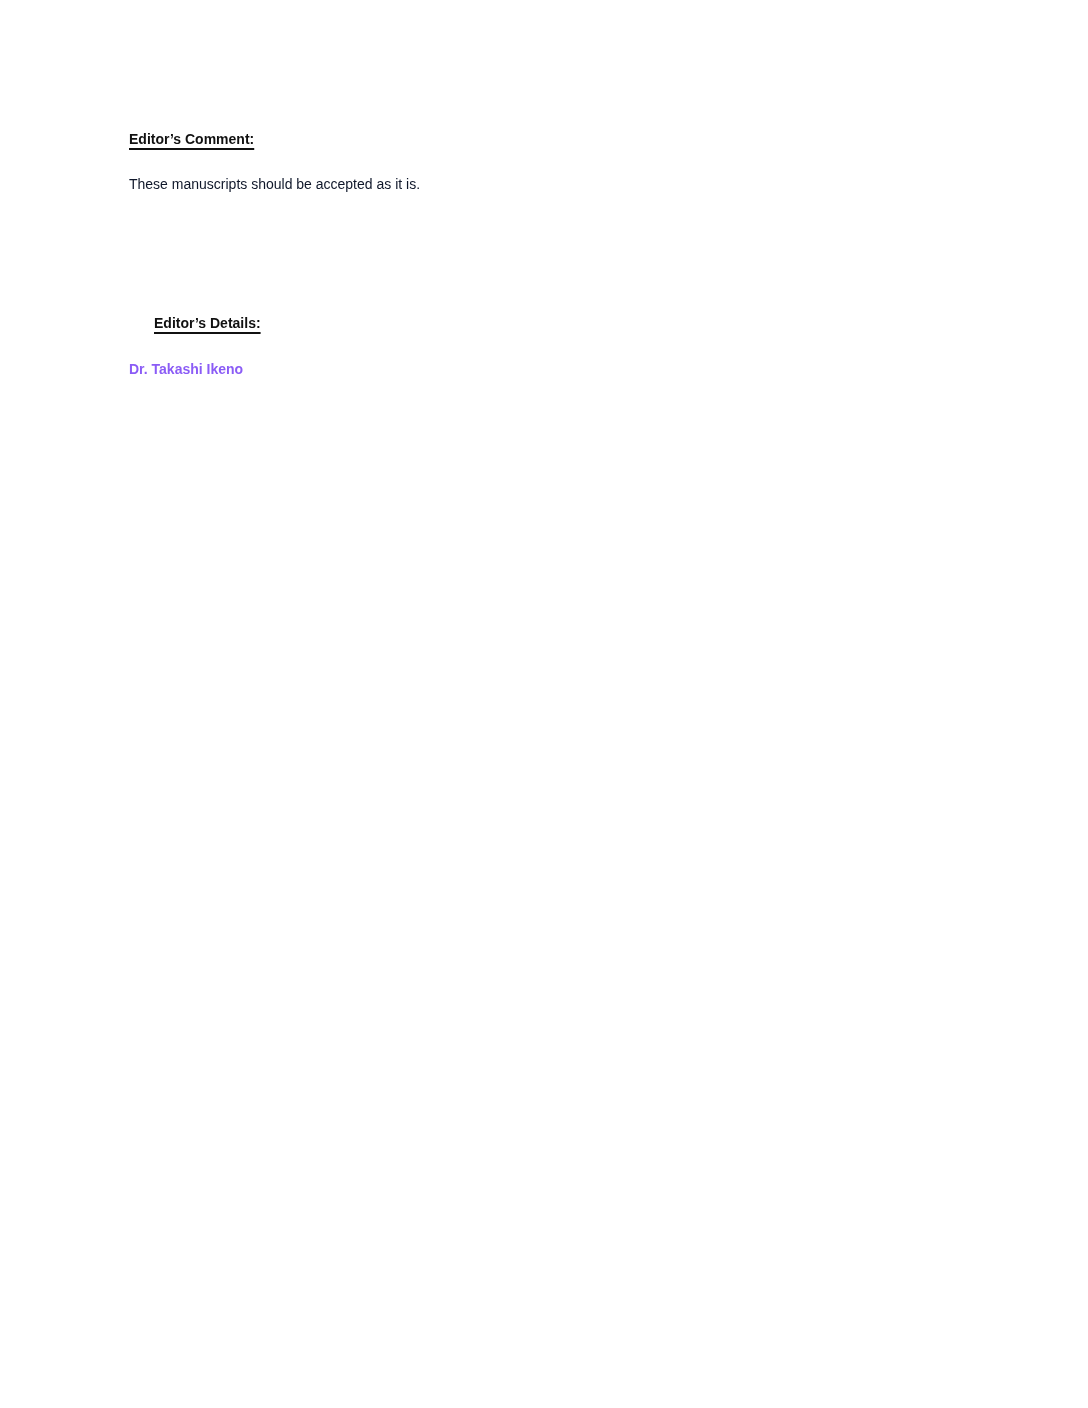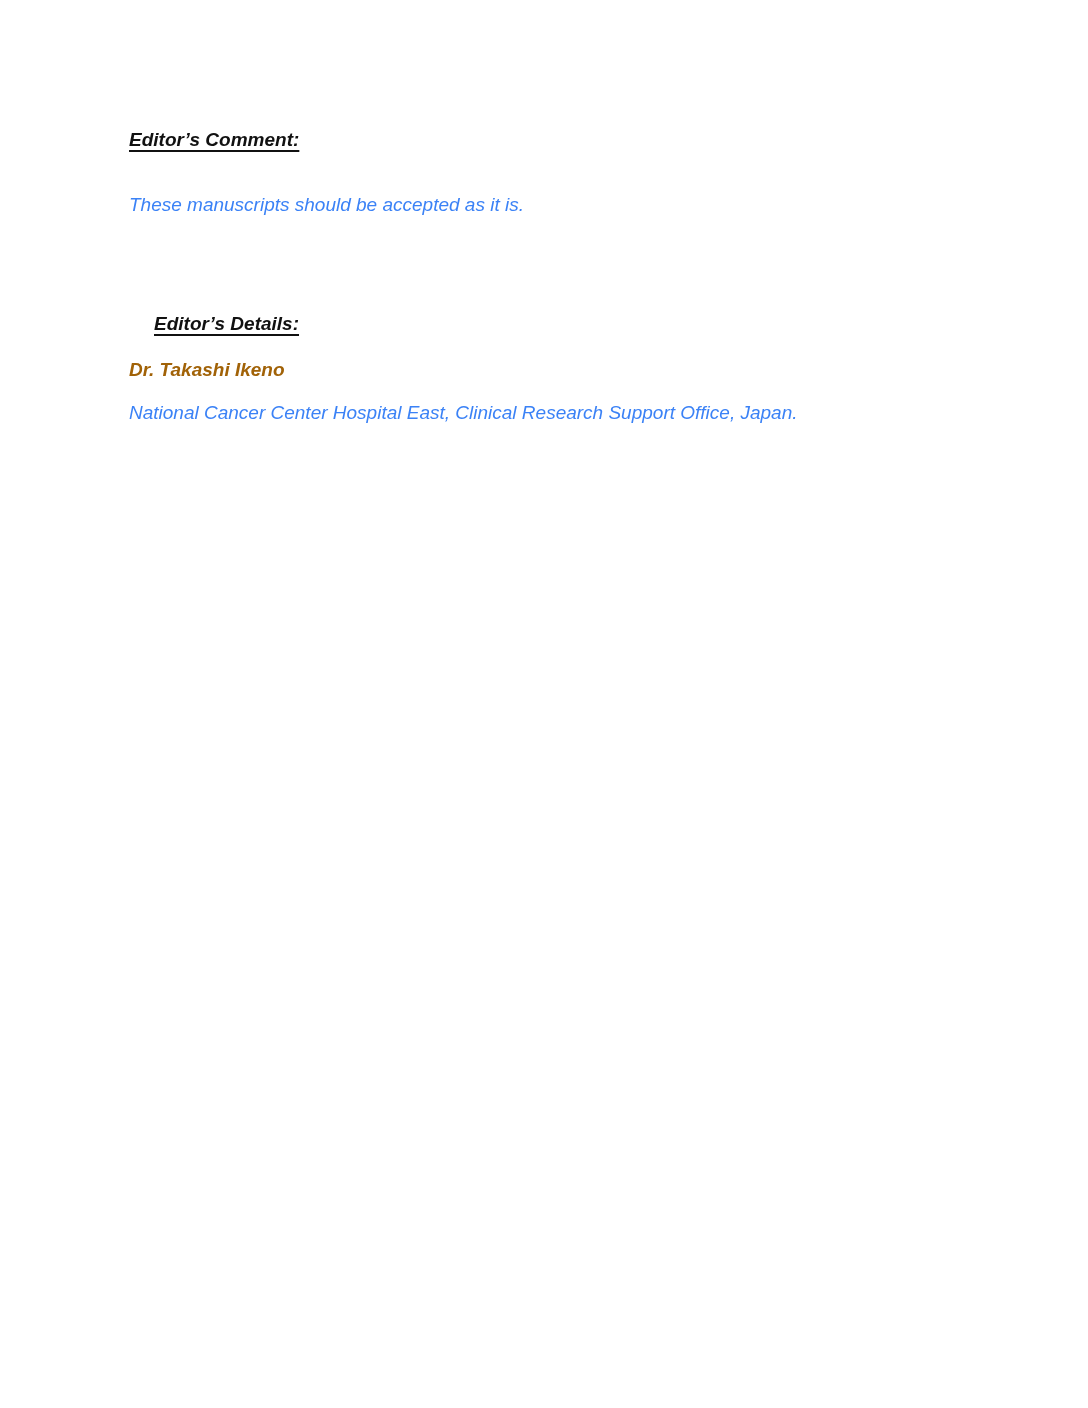--- a/index.html
+++ b/index.html
@@ -11,55 +11,52 @@
     position: relative;
     width: 1088px;
     height: 1408px;
     background: #ffffff;
     overflow: hidden;
     margin: 0 auto;
   }
   .doc-text {
     position: absolute;
     left: 129px;
-    font-size: 19px;
+    font-size: 14px;
     line-height: 23px;
     white-space: nowrap;
-    font-style: italic;
   }
   .section-heading {
     font-weight: 700;
     color: #111111;
     text-decoration: underline;
     text-decoration-thickness: 2px;
     text-underline-offset: 4px;
   }
   .body-text {
     font-weight: 400;
-    color: #3b82f6;
-    margin-top: 20px;
+    color: #0f172a;
   }
   .editor-name {
     font-weight: 700;
-    color: #a16207;
+    color: #8b5cf6;
   }
   .heading-comment   { top: 128px; }
   .body-comment      { top: 173px; }
   .heading-details   { top: 312px; margin-left: 25px; }
   .name-line         { top: 358px; }
   .affiliation-line  { top: 381px; }
 </style>
 </head>
 <body>
 
 <div class="page">
 
   <div class="doc-text section-heading heading-comment">Editor’s Comment:</div>
 
   <div class="doc-text body-text body-comment">These manuscripts should be accepted as it is.</div>
 
   <div class="doc-text section-heading heading-details">Editor’s Details:</div>
 
   <div class="doc-text editor-name name-line">Dr. Takashi Ikeno</div>
 
-  <div class="doc-text body-text affiliation-line">National Cancer Center Hospital East, Clinical Research Support Office, Japan.</div>
 
 </div>
 
 </body></html>

